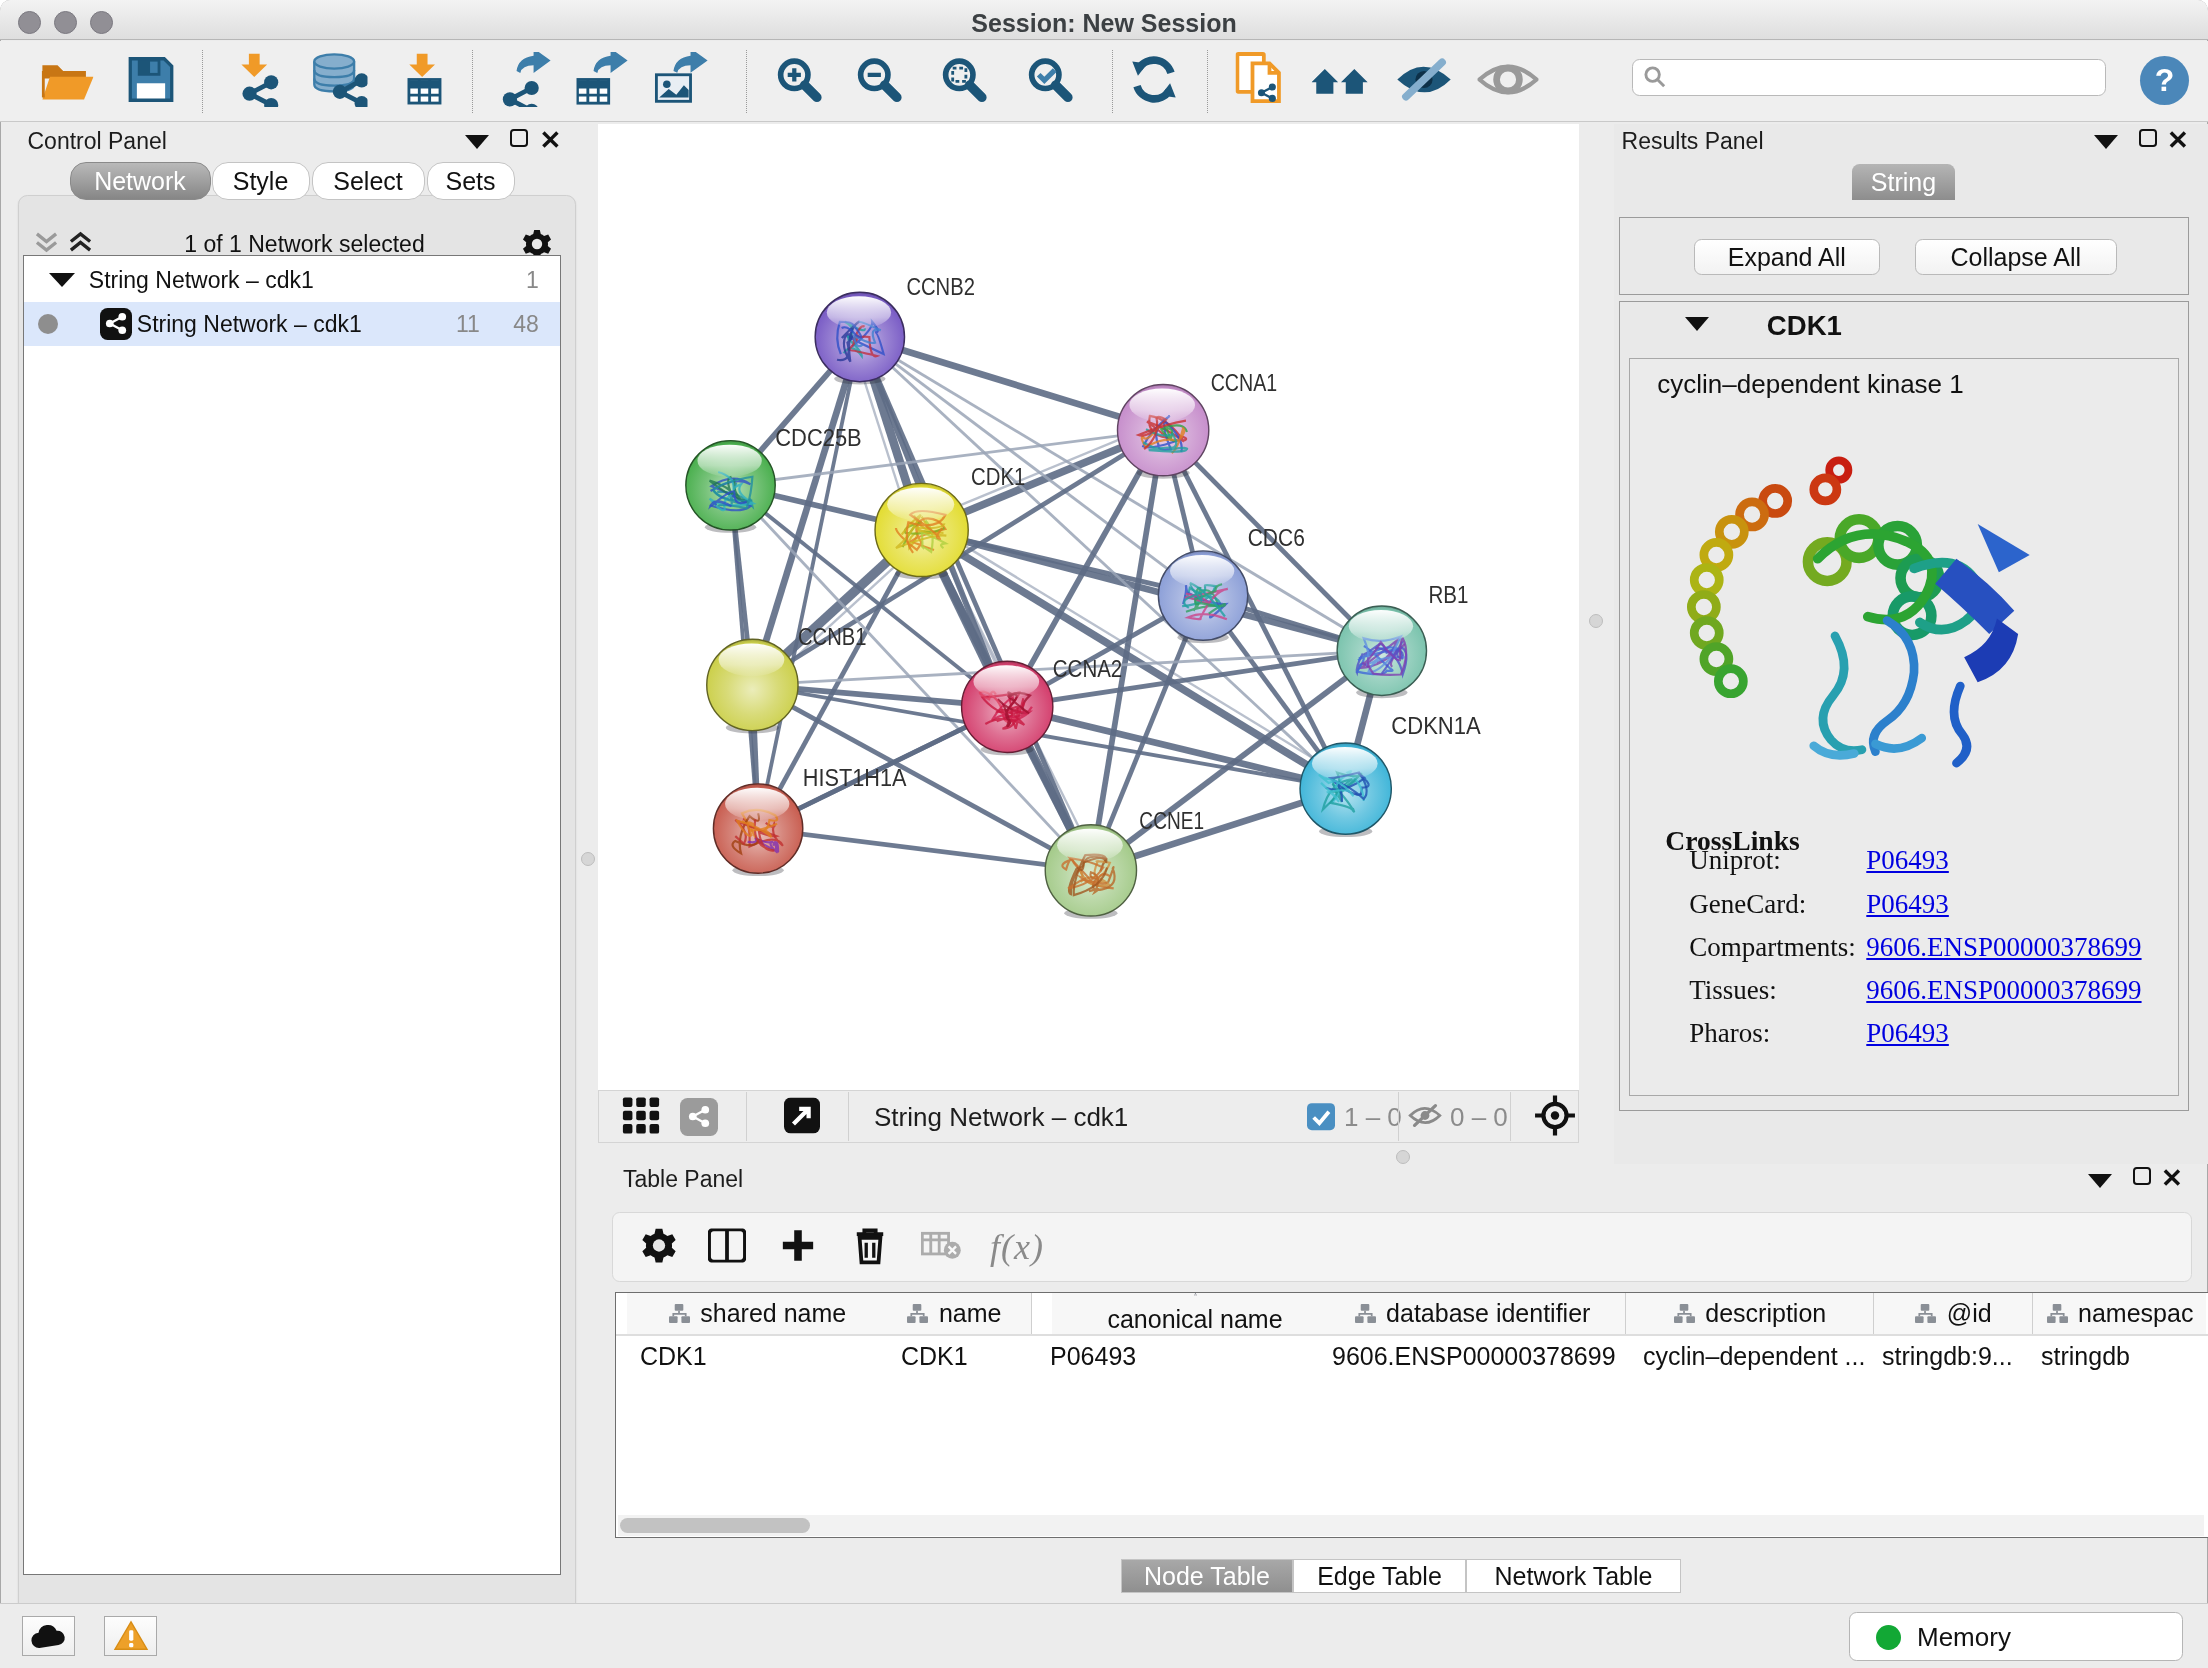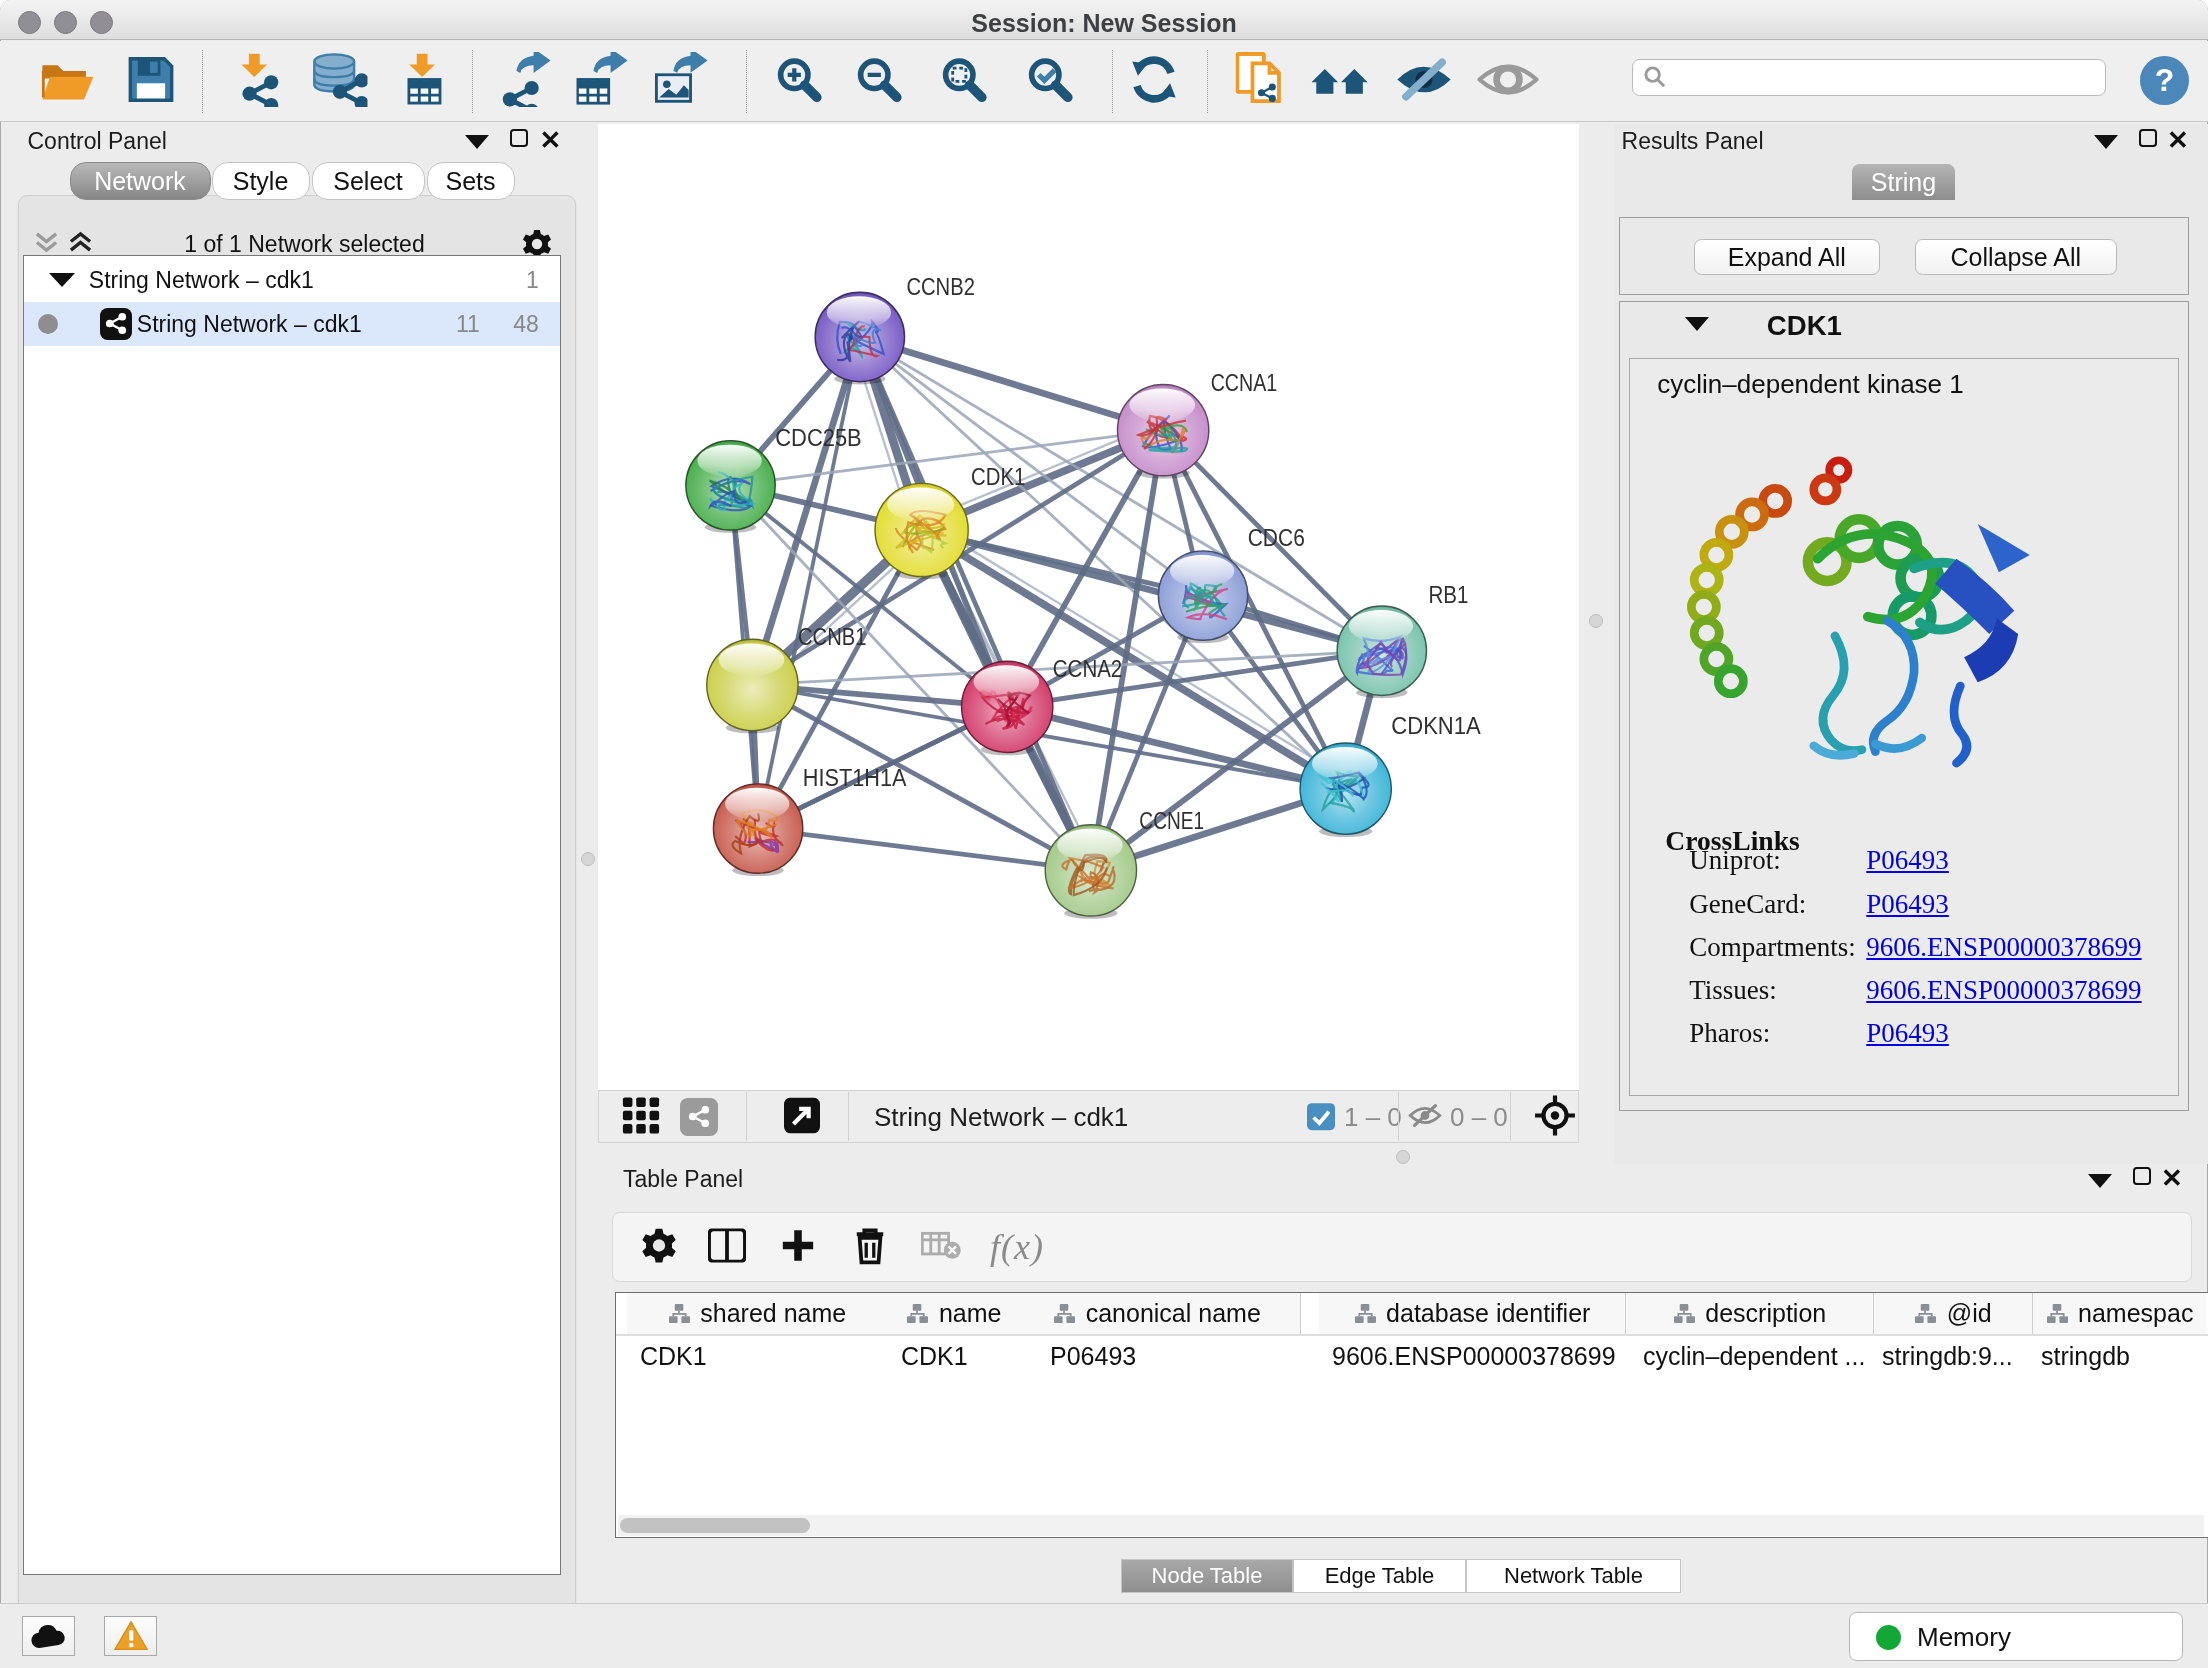--- a/index.html
+++ b/index.html
@@ -46,21 +46,21 @@
 
 
 #tpanel{position:absolute;left:580px;top:1163px;width:1628px;height:438px;}
 #tp-tools{position:absolute;left:32px;top:49px;width:1580px;height:70px;background:#f4f4f4;border:1px solid #d8d8d8;border-radius:7.6px;}
 .tpt{position:absolute;top:50%;transform:translateY(-50%);}
 #tp-table{position:absolute;left:35px;top:129px;width:1594px;height:246px;background:#fff;border:1.9px solid #6e6e6e;}
 .th{position:absolute;top:0;height:41px;background:#f7f7f7;border-right:1px solid #cfcfcf;font-size:25px;color:#111;display:flex;align-items:center;justify-content:center;gap:9.5px;}
 .td{position:absolute;top:43px;height:41px;font-size:25px;color:#111;display:flex;align-items:center;}
 #tp-scroll{position:absolute;left:1.9px;top:222px;width:1586px;height:21px;background:#f2f2f2;}
 #tp-thumb{position:absolute;left:1.9px;top:2.9px;width:190px;height:15px;background:#c2c2c2;border-radius:7.6px;}
-.btab{position:absolute;top:396px;height:34px;background:#fff;border:1px solid #c4c4c4;font-size:22px;color:#111;text-align:center;line-height:32px;}
+.btab{position:absolute;top:396px;height:34px;background:#fff;border:1px solid #c4c4c4;font-size:25px;color:#111;text-align:center;line-height:32px;}
 .btabsel{background:linear-gradient(#a8a8a8,#8f8f8f);color:#fff;}
 
 #statusbar{position:absolute;left:0;top:1603px;width:2208px;height:66px;background:#ececec;border-top:1px solid #cbcbcb;}
 .sbtn{position:absolute;top:12.4px;width:53px;height:40px;background:linear-gradient(#fdfdfd,#eee);border:1.4px solid #a9a9a9;display:flex;align-items:center;justify-content:center;}
 #memory{position:absolute;left:1849px;top:7.6px;width:334px;height:49px;background:#fff;border:1.4px solid #b5b5b5;border-radius:7.6px;}
 </style></head><body>
 <div id="win">
  <div id="titlebar">
   <div class="tl" style="left:18px;"></div>
       <div class="tl" style="left:54px;"></div>
@@ -729,21 +729,21 @@
           <svg width="23" height="21" viewBox="0 0 24 22">
             <g fill="#8a8f96">
               <rect x="7" y="1" width="9" height="7" rx="1"></rect>
               <rect x="1" y="14" width="9" height="7" rx="1"></rect>
               <rect x="14" y="14" width="9" height="7" rx="1"></rect>
               <path d="M11.5 8 v4 M5.5 14 v-2.5 h13 v2.5" stroke="#8a8f96" stroke-width="1.8" fill="none"></path>
             </g>
           </svg>
           <span>name</span>
         </div>
-    <div class="th" style="left:398px;width:287px;">
+    <div class="th" style="left:436px;width:287px;flex-direction:column;">
           <svg width="23" height="21" viewBox="0 0 24 22">
             <g fill="#8a8f96">
               <rect x="7" y="1" width="9" height="7" rx="1"></rect>
               <rect x="1" y="14" width="9" height="7" rx="1"></rect>
               <rect x="14" y="14" width="9" height="7" rx="1"></rect>
               <path d="M11.5 8 v4 M5.5 14 v-2.5 h13 v2.5" stroke="#8a8f96" stroke-width="1.8" fill="none"></path>
             </g>
           </svg>
           <span>canonical name</span>
         </div>

